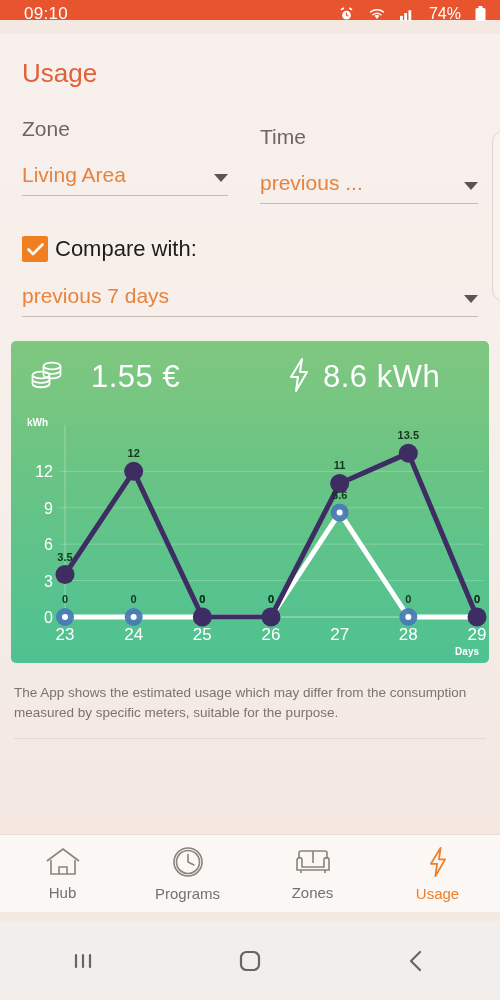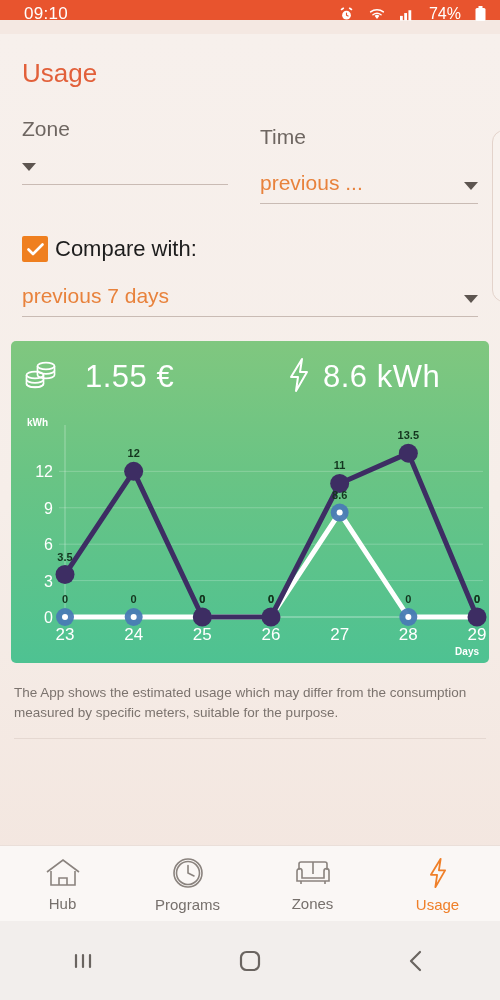--- a/index.html
+++ b/index.html
@@ -66,41 +66,41 @@
   
   .chart-card {
     margin:24px 11px 0 11px; height:322px; border-radius:5px;
     background:linear-gradient(180deg,#80c77f 0%,#6ac484 40%,#4ec292 100%);
     position:relative; overflow:hidden;
   }
   .card-head {
     display:flex; align-items:center; padding:16px 0 0 0; color:#fff;
   }
   .stat { display:flex; align-items:center; gap:12px; }
-  .stat.money { padding-left:12px; width:250px;gap:24px; }
+  .stat.money { padding-left:18px; width:250px;gap:24px; }
   .stat.energy { padding-left:26px; }
   .stat-val { font-size:31px; font-weight:400; letter-spacing:.5px; }
   .plot { position:absolute; left:0; top:70px; right:0; bottom:0; }
   .axis-unit {
     position:absolute; left:16px; top:76px; color:#fff;
     font-size:10px; font-weight:bold;
   }
   .days-unit {
     position:absolute; right:10px; bottom:6px; color:#fff;
     font-size:10px; font-weight:bold;
   }
   
   .disclaimer {
     color:#7b736e; font-size:13.5px; line-height:1.5;
     padding:20px 16px 0 14px;
   }
   .rule { height:1px; background:#e5d8d1; margin:14px 14px 0 14px; }
   
   .tabbar {
-    position:absolute; left:0; right:0; bottom:77px; height:32px;
+    position:absolute; left:0; right:0; bottom:88px; height:32px;
     height:78px; background:#faf7f5;
     display:flex; align-items:center; border-top:1px solid #eadfd9;
   }
   .tab { flex:1; display:flex; flex-direction:column; align-items:center; gap:7px; }
   .tab-label { font-size:15px; color:#76706c; }
   .tab.active .tab-label { color:#ef7f28; }
   .tab svg { display:block; }
   
   .navbar {
     position:absolute; left:0; right:0; bottom:0; height:79px;
@@ -148,20 +148,21 @@
 <div class="app">
 
   <div class="page-title">Usage</div>
 
   <div class="ghost-card"></div>
 
   <div class="selectors">
     <div class="sel zone">
       <div class="sel-label">Zone</div>
       <div class="sel-row">
+        <span class="sel-value">Living Area</span>
         <span class="caret"></span>
       </div>
     </div>
     <div class="sel time">
       <div class="sel-label">Time</div>
       <div class="sel-row">
         <span class="sel-value">previous ...</span>
         <span class="caret"></span>
       </div>
     </div>

